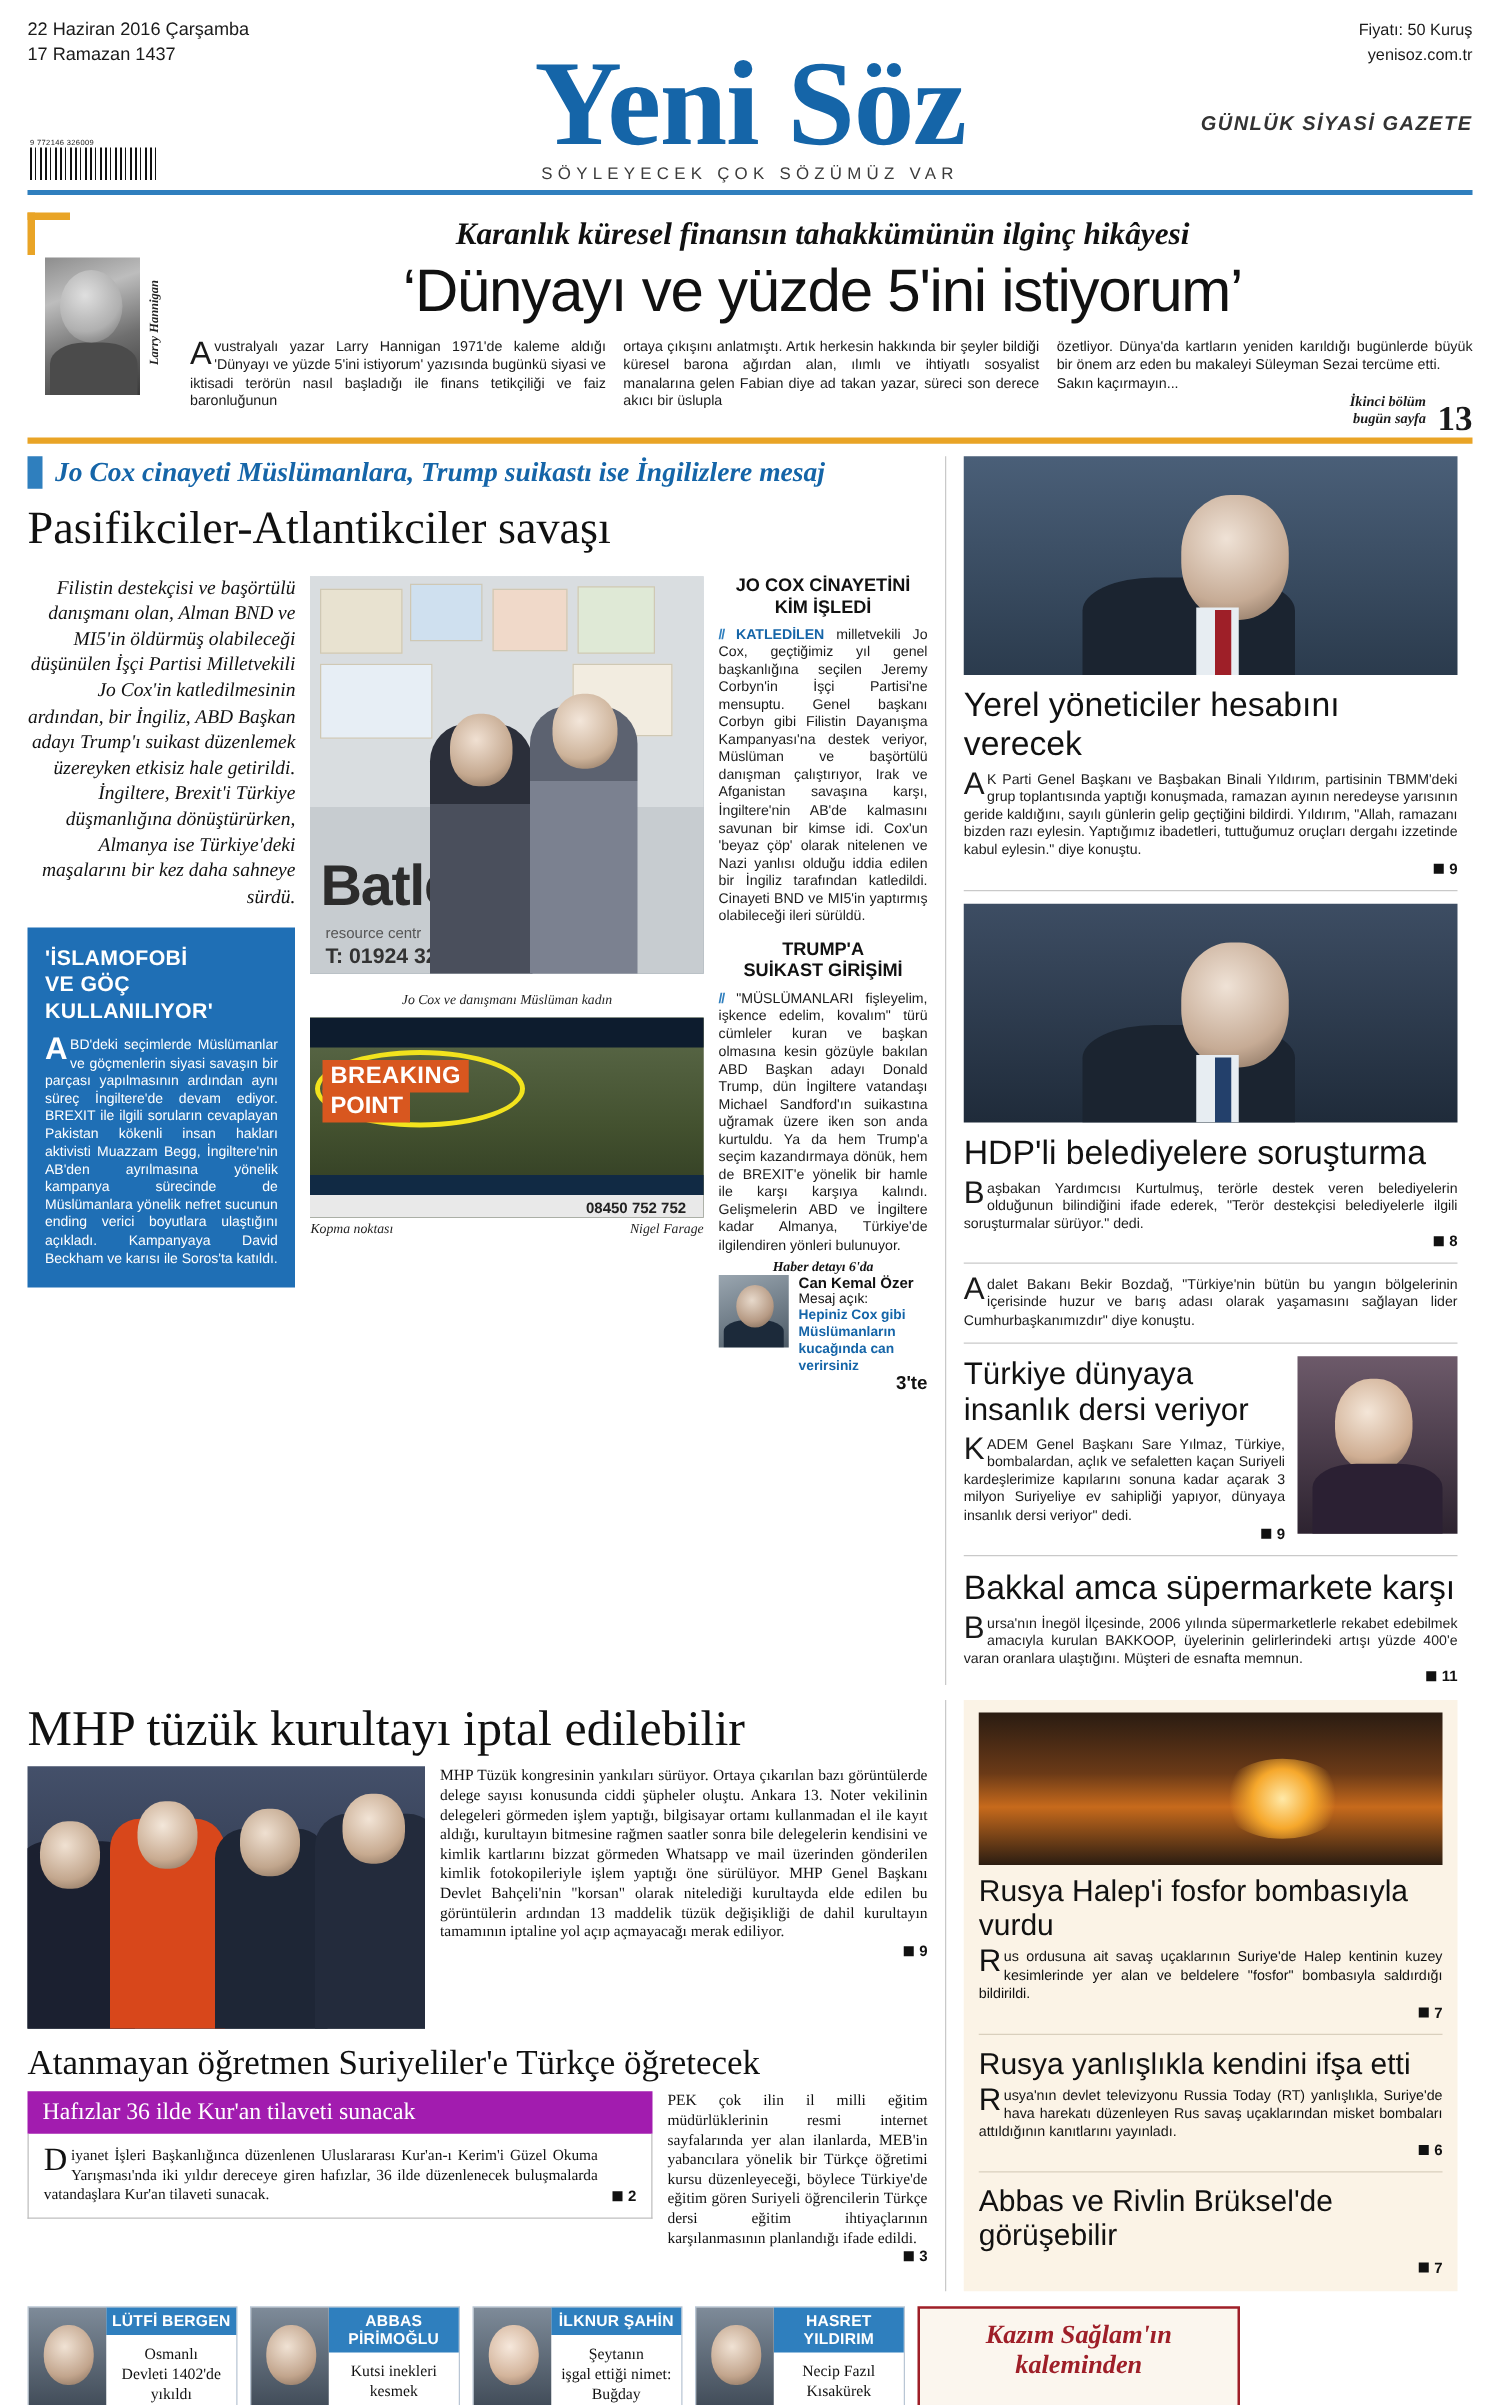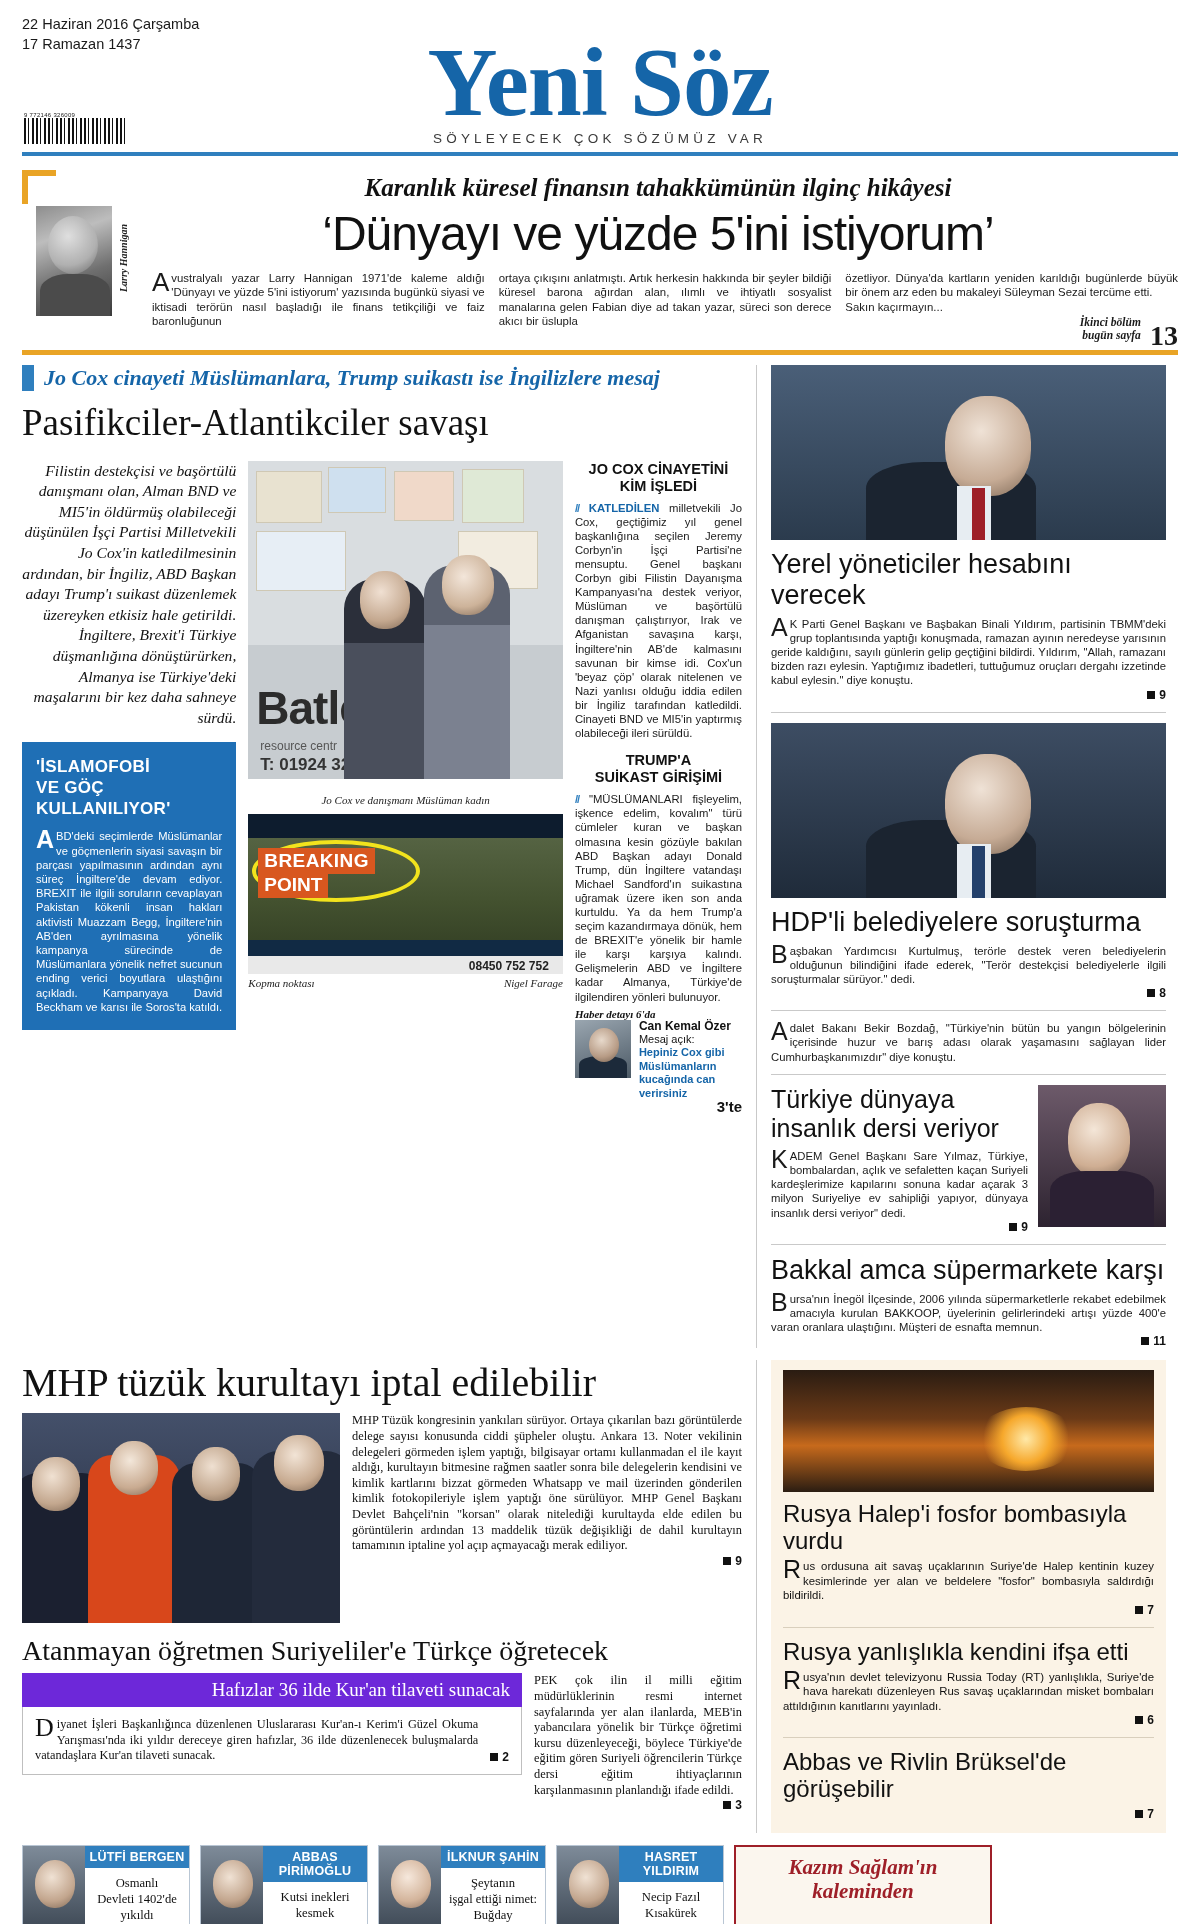--- a/index.html
+++ b/index.html
@@ -144,21 +144,21 @@
   .low-left { width:735px; padding-right:14px; border-right:1px solid #c9c9c9; }
   .low-right { width:409px; padding-left:14px; }
   .low-head { font-family:"Liberation Serif",serif; font-size:40px; line-height:45px; color:#111; margin-bottom:8px;}
   .low-row { display:flex; gap:12px; }
   .low-photo { width:318px; height:210px; overflow:hidden; position:relative;
      background:linear-gradient(180deg,#44506a 0%,#22293a 100%); }
   .low-txt { flex:1; }
   .low-body { font-family:"Liberation Serif",serif; font-size:12.4px; line-height:15.6px; text-align:justify; color:#111;}
   .low-body::first-letter { }
   .low2-head { font-family:"Liberation Serif",serif; font-size:28px; line-height:32px; margin:12px 0 6px 0; color:#111;}
-  .band { background:#6d28d9; color:#fff; font-family:"Liberation Serif",serif; font-size:19px; padding:6px 12px;text-align:right; }
+  .band { background:#a21caf; color:#fff; font-family:"Liberation Serif",serif; font-size:19px; padding:6px 12px; }
   .band-box { border:1px solid #bfbfbf; border-top:none; padding:10px 12px; display:flex; gap:12px;}
   .band-box p { font-family:"Liberation Serif",serif; font-size:12.3px; line-height:15.4px; text-align:justify; color:#111; }
   .band-box p::first-letter { float:left; font-size:26px; line-height:21px; padding-right:3px; }
 
   .beige { background:#fbf3e6; padding:10px 12px 12px 12px; }
   .beige-photo { width:100%; height:122px; margin-bottom:8px; overflow:hidden;
      background:linear-gradient(180deg,#2a1c12 0%,#6b3a17 40%,#c76a1c 62%,#2b1d12 100%); position:relative;}
   .beige-photo .flash { position:absolute; left:52%; top:30%; width:100px; height:64px; border-radius:50%;
      background:radial-gradient(circle,#ffe9a8 0%,#f6a82c 40%,rgba(200,90,20,0) 72%); }
   .beige-head { font-size:24px; line-height:27px; color:#111; margin-bottom:5px; }
@@ -193,20 +193,25 @@
       <div>17 Ramazan 1437</div>
     </div>
     <div class="barcode-txt">9 772146 326009</div>
     <div class="barcode"></div>
 
     <div class="mh-logo">
       <div class="wordmark">Yeni Söz</div>
       <div class="tagline">SÖYLEYECEK ÇOK SÖZÜMÜZ VAR</div>
     </div>
 
+    <div class="mh-right">
+      <div>Fiyatı: 50 Kuruş</div>
+      <div>yenisoz.com.tr</div>
+      <div class="gs">GÜNLÜK SİYASİ GAZETE</div>
+    </div>
   </div>
 
   <div class="rule-blue"></div>
 
   <div class="feature">
     <div class="corner"></div>
     <div class="f-photo">
       <div class="ph"></div>
       <div class="cred">Larry Hannigan</div>
     </div>
@@ -294,21 +299,21 @@
             <span>milletvekili Jo Cox, geçtiğimiz yıl genel başkanlığına seçilen Jeremy Corbyn'in İşçi Partisi'ne mensuptu. Genel başkanı Corbyn gibi Filistin Dayanışma Kampanyası'na destek veriyor, Müslüman ve başörtülü danışman çalıştırıyor, Irak ve Afganistan savaşına karşı, İngiltere'nin AB'de kalmasını savunan bir kimse idi. Cox'un 'beyaz çöp' olarak nitelenen ve Nazi yanlısı olduğu iddia edilen bir İngiliz tarafından katledildi. Cinayeti BND ve MI5'in yaptırmış olabileceği ileri sürüldü.</span>
           </div>
 
           <div class="sub-head" style="margin-top: 12px; white-space: pre-line;">TRUMP'A
 SUİKAST GİRİŞİMİ</div>
           <div class="body-txt">
             <span class="slashes">//</span>
             <span>"MÜSLÜMANLARI</span>
             <span>fişleyelim, işkence edelim, kovalım" türü cümleler kuran ve başkan olmasına kesin gözüyle bakılan ABD Başkan adayı Donald Trump, dün İngiltere vatandaşı Michael Sandford'ın suikastına uğramak üzere iken son anda kurtuldu. Ya da hem Trump'a seçim kazandırmaya dönük, hem de BREXIT'e yönelik bir hamle ile karşı karşıya kalındı. Gelişmelerin ABD ve İngiltere kadar Almanya, Türkiye'de ilgilendiren yönleri bulunuyor.</span>
           </div>
-          <div style="text-align:left;font-family:'Liberation Serif',serif;font-style:italic;font-weight:700;font-size:11px;margin-top:4px;">Haber detayı 6'da</div>
+          <div style="text-align:center;font-family:'Liberation Serif',serif;font-style:italic;font-weight:700;font-size:11px;margin-top:4px;">Haber detayı 6'da</div>
 
           <div class="byline-box">
             <div class="byline-photo"></div>
             <div class="byline-txt">
               <div class="byline-name">Can Kemal Özer</div>
               <div>Mesaj açık:</div>
               <div class="byline-quote">Hepiniz Cox gibi Müslümanların kucağında can verirsiniz</div>
               <div style="text-align:right;" class="pg-mark">3'te</div>
             </div>
           </div>

